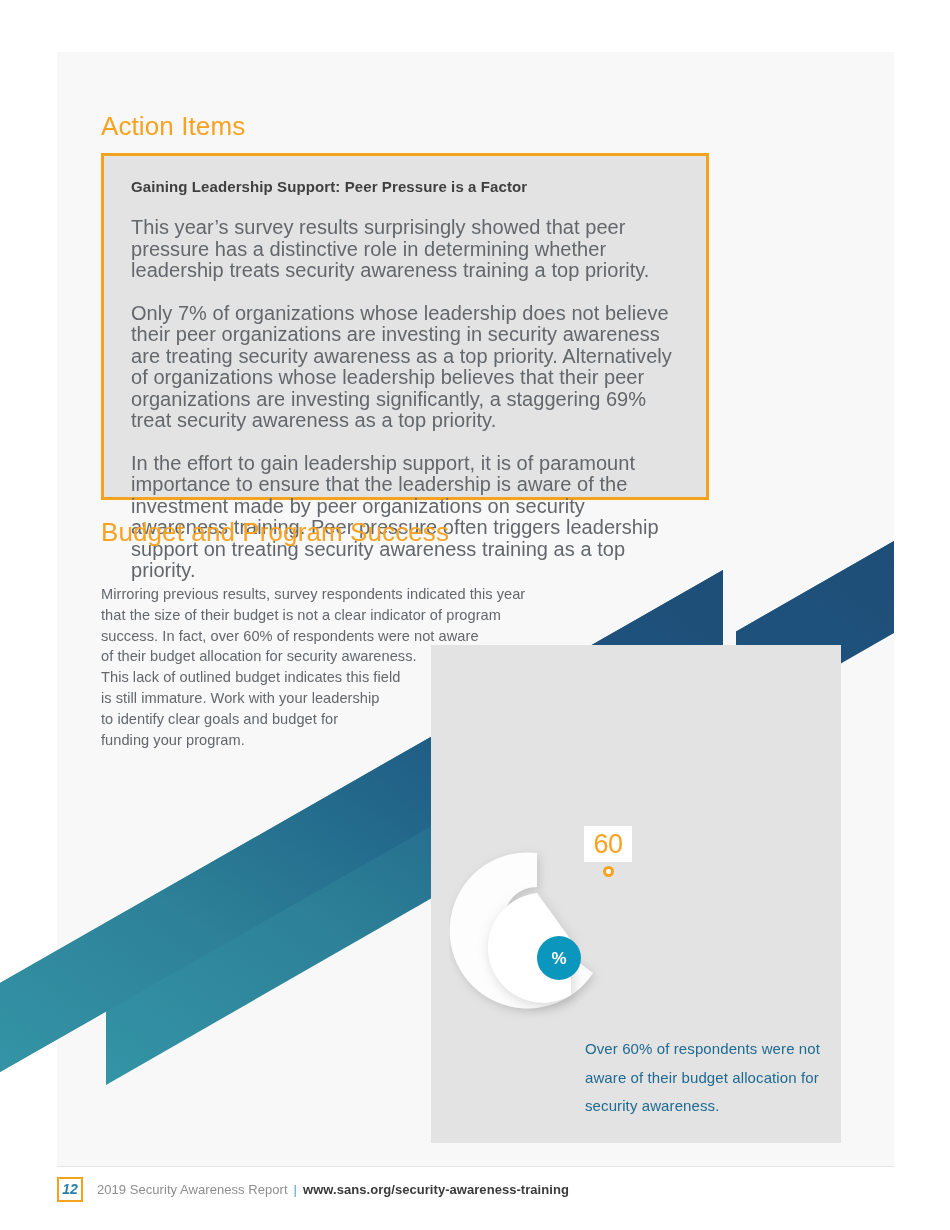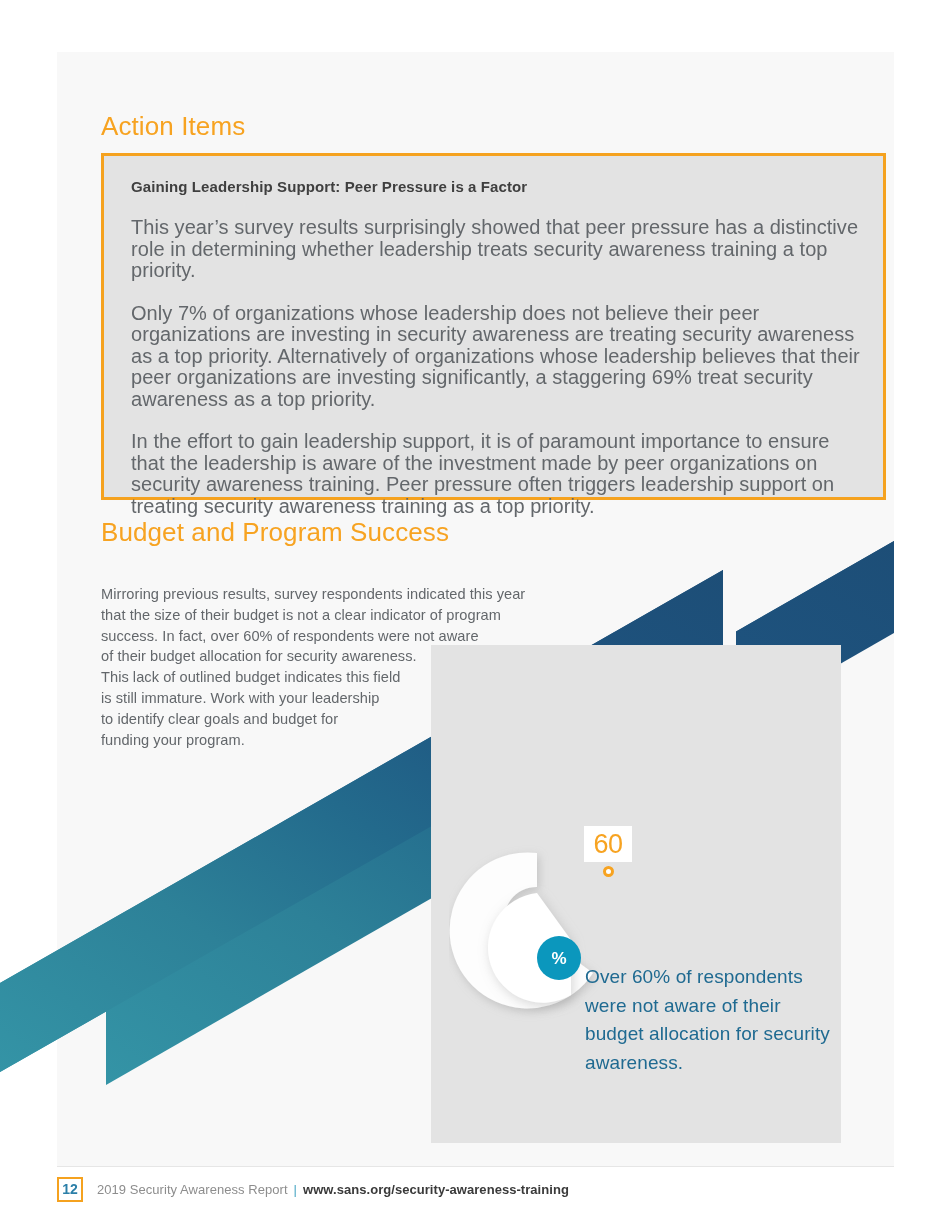--- a/index.html
+++ b/index.html
@@ -36,21 +36,21 @@
     white-space: nowrap;
   }
   #heading-action-items { left: 101px; top: 111px; }
   #heading-budget      { left: 101px; top: 517px; }
 
   
   #action-box {
     position: absolute;
     left: 101px;
     top: 153px;
-    width: 785px;
+    width: 608px;
     height: 347px;
     box-sizing: border-box;
     border: 3px solid #f5a21f;
     background: #e3e3e3;
   }
   #action-box-inner {
     position: absolute;
     left: 27px;
     top: 22px;
     right: 20px;
@@ -169,24 +169,24 @@
     color: #ffffff;
     font-size: 17px;
     font-weight: bold;
     line-height: 1;
   }
 
   
   #stat-caption {
     position: absolute;
     left: 585px;
-    top: 963px;
+    top: 1035px;
     width: 250px;
     color: #1f6a91;
-    font-size: 19px;
+    font-size: 15px;
     line-height: 28.5px;
     letter-spacing: 0.1px;
     z-index: 6;
   }
 
   
   #footer-rule {
     position: absolute;
     left: 57px;
     top: 1166px;
@@ -204,20 +204,21 @@
   }
   #page-number-box {
     width: 26px;
     height: 25px;
     box-sizing: border-box;
     border: 2px solid #f5a21f;
     display: flex;
     align-items: center;
     justify-content: center;
     margin-right: 14px;
+    font-style: italic;
   }
   #page-number {
     color: #2b7fa8;
     font-size: 14px;
     font-weight: bold;
     line-height: 1;
   }
   #footer-report-name {
     color: #8d8d8d;
     font-size: 13px;

